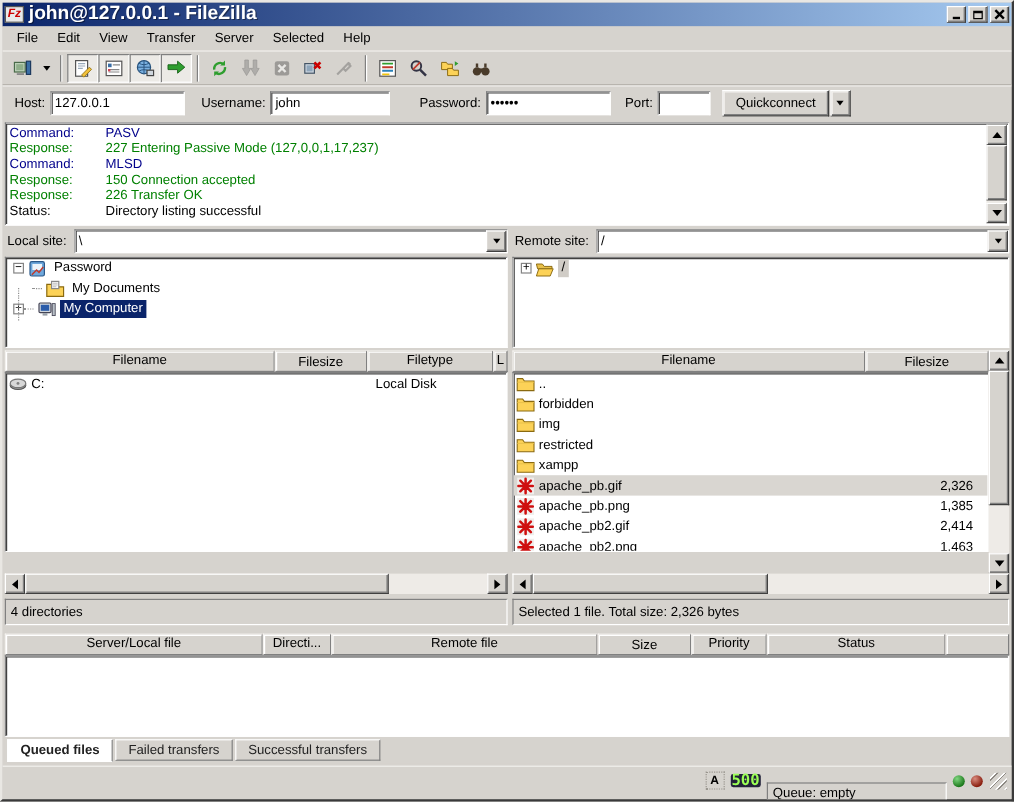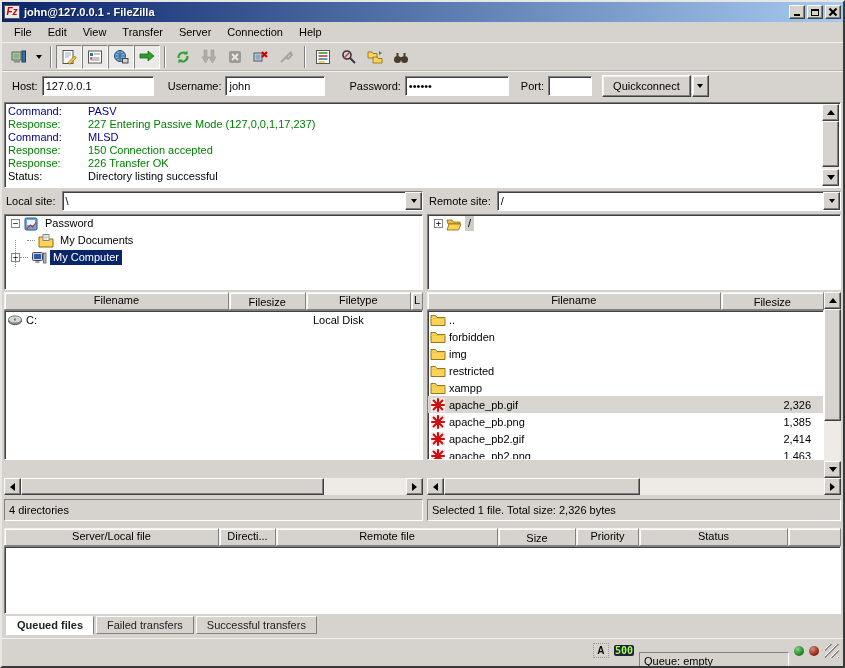--- a/index.html
+++ b/index.html
@@ -13,21 +13,21 @@
     overflow:hidden;
   }
 
   
   .titlebar{position:absolute;top:0;left:0;right:0;height:20px;
     background:linear-gradient(to right,var(--title-start),var(--title-end));
     display:flex;align-items:center;padding:0 2px;}
   .app-icon{width:16px;height:14px;background:#c8c8c8;border:1px solid #555;
     color:#c00;font-weight:bold;font-style:italic;font-size:10px;line-height:12px;
     text-align:center;margin-right:4px;background:#e9e9e9;}
-  .titlebar .title{color:#fff;font-weight:bold;font-size:11px;text-shadow:1px 1px 0 rgba(0,0,0,.4);flex:1;}
+  .titlebar .title{color:#fff;font-weight:bold;font-size:16px;text-shadow:1px 1px 0 rgba(0,0,0,.4);flex:1;}
   .winbtns{display:flex;gap:2px;}
   .winbtn{width:16px;height:14px;background:var(--face);
     border:1px solid;border-color:#fff #404040 #404040 #fff;
     box-shadow:inset -1px -1px 0 #808080;
     display:flex;align-items:center;justify-content:center;position:relative;}
   .g-min{width:6px;height:2px;background:#000;margin-top:6px;}
   .g-max{width:8px;height:7px;border:1px solid #000;border-top:2px solid #000;}
   .g-close{position:relative;width:8px;height:8px;}
   .g-close i{position:absolute;left:-1px;top:3px;width:10px;height:2px;background:#000;}
   .g-close i:first-child{transform:rotate(45deg);}
@@ -150,21 +150,21 @@
     margin-right:2px;color:#222;}
   .tab.active{background:#fff;font-weight:bold;height:19px;border-bottom-color:#fff;}
 
   
   .statusbar{position:absolute;left:0;right:0;bottom:0;height:28px;background:var(--face);
     border-top:1px solid #f2f0ed;display:flex;align-items:center;justify-content:flex-end;padding:0 4px 4px 4px;}
   .sb-item{margin-left:5px;display:flex;align-items:center;}
   .type-ind{width:16px;height:15px;border:1px dotted #9a968f;background:var(--face);
     font-weight:bold;font-size:10px;display:flex;align-items:center;justify-content:center;}
   .speed-badge{min-width:19px;height:11px;background:#22223a;color:#9cff57;border-radius:2px;
-    font-size:10px;font-weight:bold;display:flex;align-items:center;justify-content:center;padding:3px 1px;
+    font-size:13px;font-weight:bold;display:flex;align-items:center;justify-content:center;padding:3px 1px;
     font-family:"DejaVu Sans Mono",monospace;}
   .queue-ind{width:150px;height:18px;background:var(--face);
     border:1px solid;border-color:#808080 #fff #fff #808080;display:flex;align-items:center;padding:0 4px;margin-top:20px;}
   .led{width:10px;height:10px;border-radius:50%;}
   .led.green{background:radial-gradient(circle at 35% 30%, #7fd67f, #1e7a1e 70%);}
   .led.red{background:radial-gradient(circle at 35% 30%, #d98c7f, #8a1f10 70%);}
   .grip{width:14px;height:14px;margin-left:6px;
     background:repeating-linear-gradient(135deg,transparent 0 3px,#fff 3px 4px,#8d8983 4px 5px);}
 </style>
 </head>
@@ -196,21 +196,21 @@
       <span class="menu-item">File</span>
 
       <span class="menu-item">Edit</span>
 
       <span class="menu-item">View</span>
 
       <span class="menu-item">Transfer</span>
 
       <span class="menu-item">Server</span>
 
-      <span class="menu-item">Connection</span>
+      <span class="menu-item">Selected</span>
 
       <span class="menu-item">Help</span>
 
   </div>
 
   <div class="toolbar">
     <span class="tbtn">
       <svg viewBox="0 0 16 16">
           <rect x="1" y="3" width="9" height="8" fill="#bcd0b8" stroke="#4a6b4a"></rect>
           <rect x="2.5" y="4.5" width="6" height="5" fill="#8fae8a"></rect>

